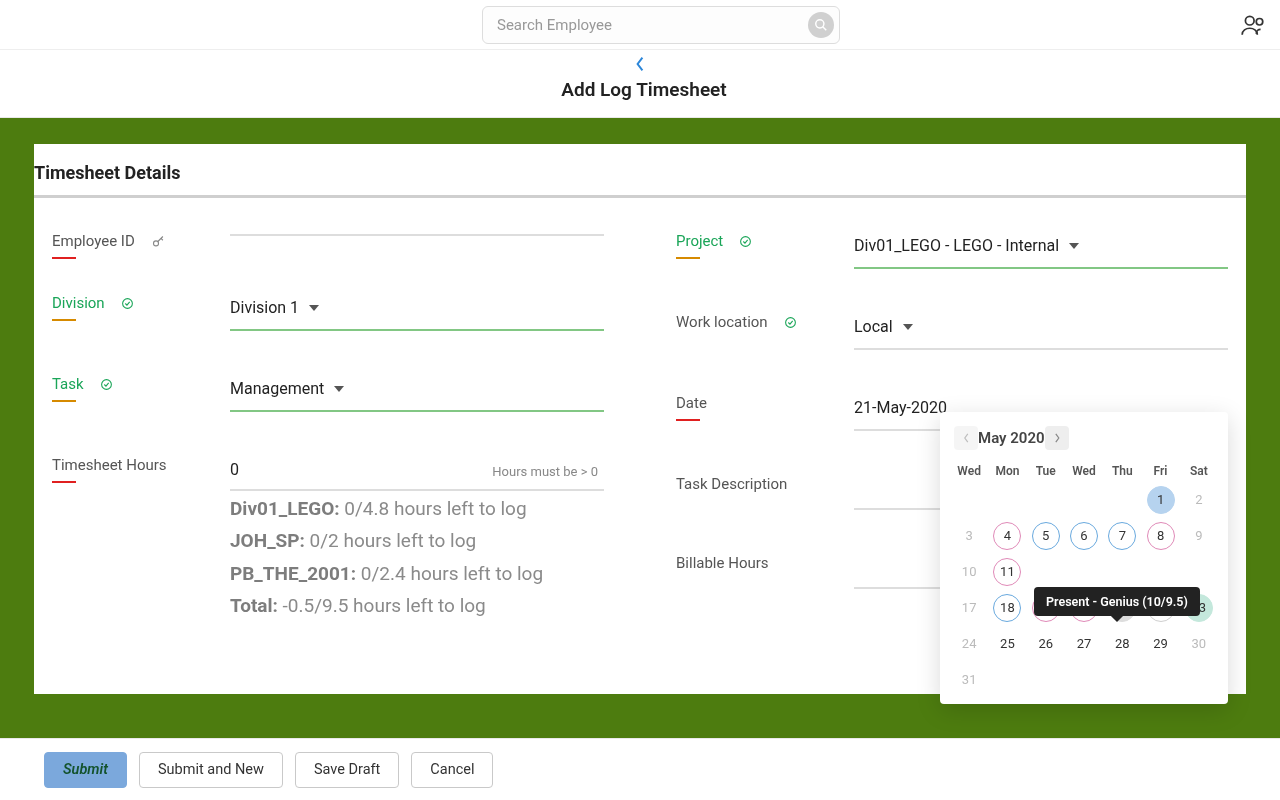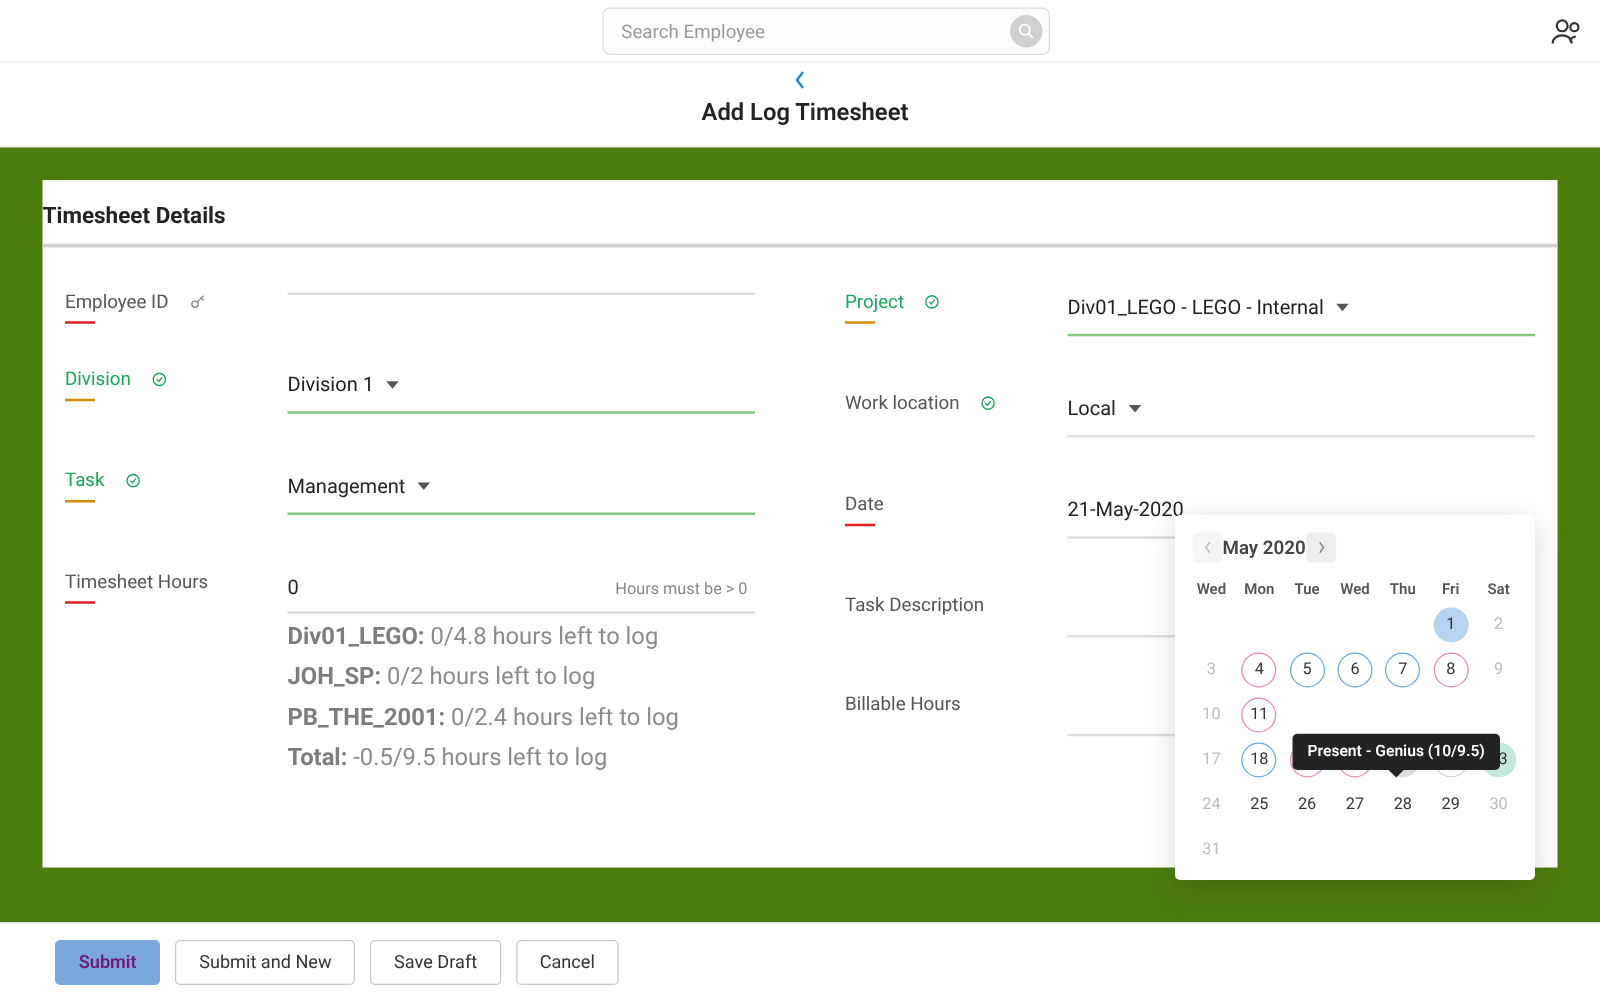--- a/index.html
+++ b/index.html
@@ -65,21 +65,21 @@
   .cal-day.fill-blue { background: #b6d3ef; border-color: #b6d3ef; color: #333; }
   .cal-day.fill-grey { background: #ddd; border-color: #ddd; color: #333; }
   .cal-day.fill-mint { background: #c4e8dc; border-color: #c4e8dc; color: #333; }
 
   .tooltip { position: absolute; top: 175px; left: 94px; background: #222; color: #fff; font-size: 12.5px; font-weight: 600; padding: 7px 12px; border-radius: 4px; white-space: nowrap; z-index: 60; }
   .tooltip::after { content: ""; position: absolute; bottom: -6px; left: 50%; margin-left: -6px; border-left: 6px solid transparent; border-right: 6px solid transparent; border-top: 6px solid #222; }
 
   
   .actions { position: absolute; left: 0; right: 0; bottom: 0; height: 62px; display: flex; align-items: center; gap: 12px; padding: 0 44px; border-top: 1px solid #eaeaea; background: #fff; }
   .btn { height: 36px; padding: 0 18px; border-radius: 4px; border: 1px solid #c9c9c9; background: #fff; font-size: 14.5px; color: #333; cursor: pointer; }
-  .btn.primary { background: #7ba8dc; border-color: #7ba8dc; color: #701a75; font-weight: 600; }
+  .btn.primary { background: #7ba8dc; border-color: #7ba8dc; color: #14532d; font-weight: 600; font-style: italic; }
 </style>
 </head>
 <body>
 
 <div class="topbar">
   <div class="search-wrap">
     <input class="search-input" placeholder="Search Employee" style="">
     <button class="search-btn">
       <svg viewBox="0 0 24 24">
           <circle cx="10" cy="10" r="7"></circle>

